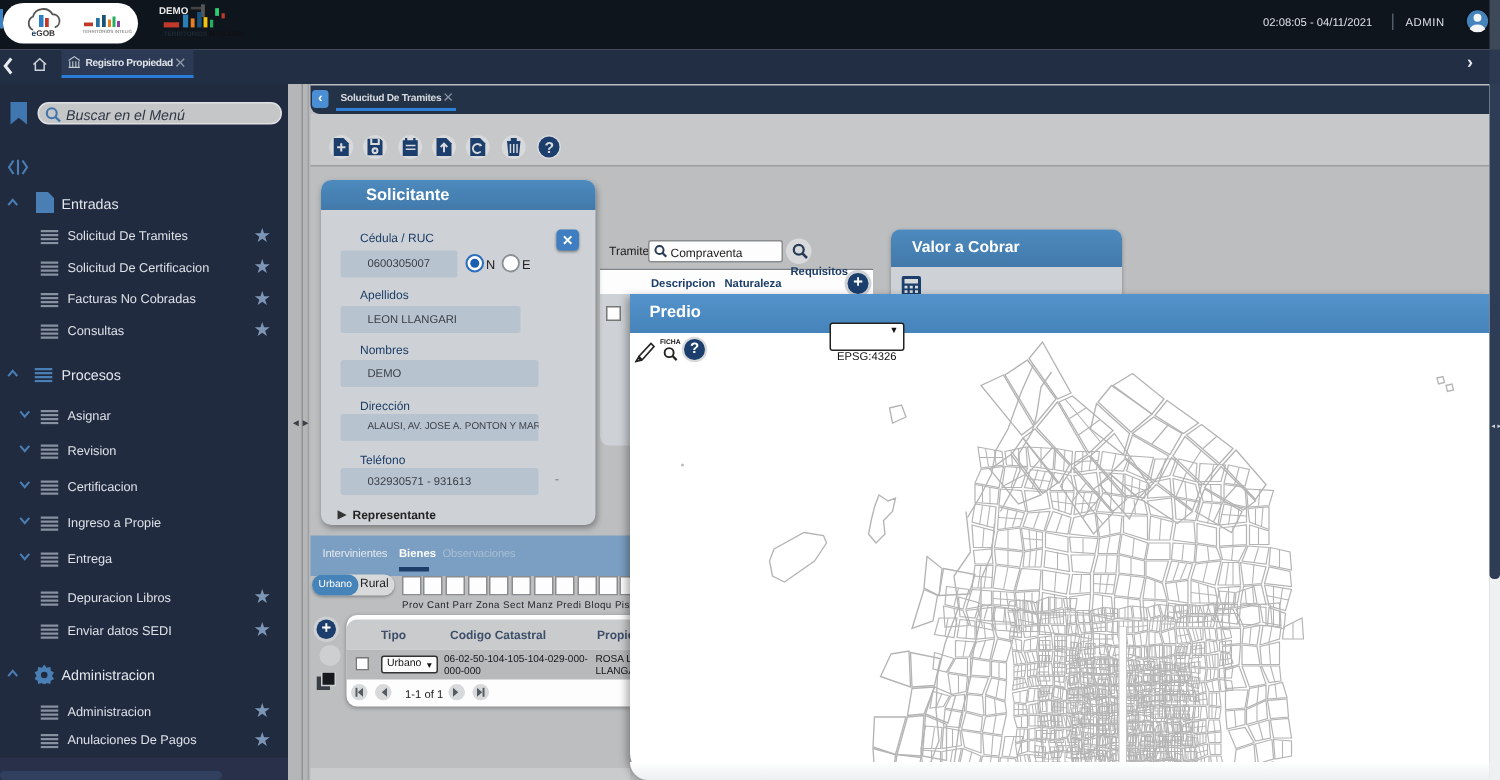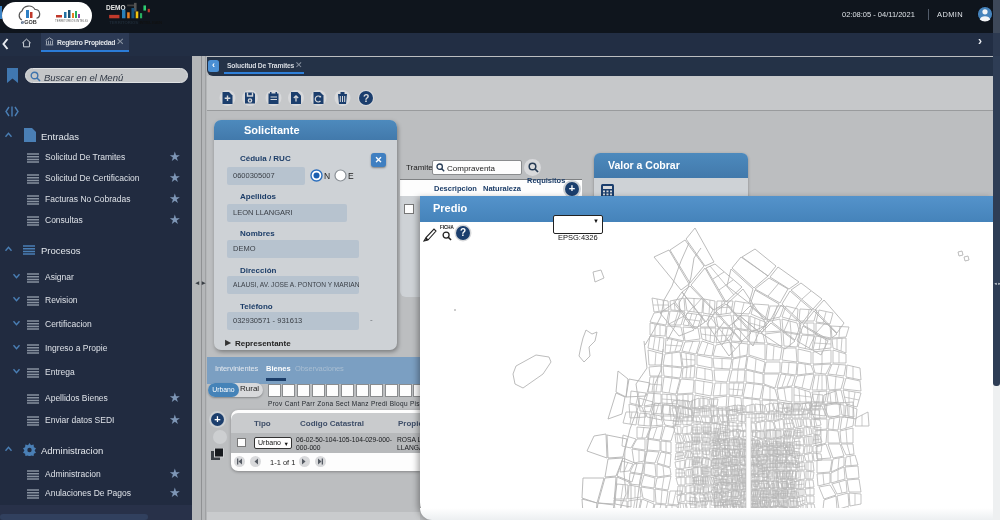--- a/index.html
+++ b/index.html
@@ -1,19 +1,19 @@
 <!DOCTYPE html>
 <html><head><meta charset="utf-8">
 <style>
 *{margin:0;padding:0;box-sizing:border-box;font-family:"Liberation Sans",sans-serif}
 body{width:1000px;height:520px;overflow:hidden;position:relative;background:#bcbec0}
 .abs{position:absolute}
 .pnl-hdr{background:linear-gradient(#4d8abd,#4279ab);color:#fff;font-weight:bold}
-.inp{background:#b7c3cf;color:#3a3f46;font-size:7.5px;line-height:18px;padding-left:6px;border-radius:2px;white-space:nowrap;overflow:hidden}
-.lbl{color:#1c3d68;font-weight:bold;font-size:8px}
+.inp{background:#b7c3cf;color:#3a3f46;font-size:7.5px;line-height:18px;padding-left:18px;border-radius:2px;white-space:nowrap;overflow:hidden}
+.lbl{color:#1c3d68;font-weight:normal;font-size:8px}
 .star{color:#7e96b6;font-size:13px}
 .mrow{position:absolute;color:#dde1e7;font-size:8.5px;white-space:nowrap}
 .msec{position:absolute;color:#e3e7ec;font-size:9.5px;white-space:nowrap}
 </style></head>
 <body>
 
 <div class="abs" style="left:0;top:0;width:1000px;height:33px;background:#0f151d"></div>
 <div class="abs" style="left:0;top:6px;width:2px;height:13px;background:#3b82c4"></div>
 <div class="abs" style="left:2px;top:2px;width:90px;height:27px;background:#fff;border-radius:13.5px"></div>
 
@@ -153,21 +153,21 @@
 <svg class="abs" style="left:12px;top:368px" width="9" height="6" viewBox="0 0 10 7">
     <path d="M1.5 1.5 L5 5.5 L8.5 1.5" stroke="#4a7fb5" stroke-width="1.6" fill="none"></path>
   </svg>
 <svg class="abs" style="left:27px;top:368px" width="12" height="10" viewBox="0 0 12 10">
     <path d="M0 1 H12 M0 3.7 H12 M0 6.4 H12 M0 9.1 H12" stroke="#87919f" stroke-width="1.5"></path>
   </svg>
 <div class="mrow" style="left:45px;top:367px">Entrega</div>
 <svg class="abs" style="left:27px;top:394px" width="12" height="10" viewBox="0 0 12 10">
     <path d="M0 1 H12 M0 3.7 H12 M0 6.4 H12 M0 9.1 H12" stroke="#87919f" stroke-width="1.5"></path>
   </svg>
-<div class="mrow" style="left:45px;top:393px">Apellidos Bienes</div>
+<div class="mrow" style="left:45px;top:393px">Depuracion Libros</div>
 <div class="abs star" style="left:169px;top:390px">★</div>
 <svg class="abs" style="left:27px;top:416px" width="12" height="10" viewBox="0 0 12 10">
     <path d="M0 1 H12 M0 3.7 H12 M0 6.4 H12 M0 9.1 H12" stroke="#87919f" stroke-width="1.5"></path>
   </svg>
 <div class="mrow" style="left:45px;top:415px">Enviar datos SEDI</div>
 <div class="abs star" style="left:169px;top:412px">★</div>
 <svg class="abs" style="left:4px;top:446px" width="9" height="6" viewBox="0 0 10 7">
     <path d="M1.5 5.5 L5 1.5 L8.5 5.5" stroke="#4a7fb5" stroke-width="1.6" fill="none"></path>
   </svg>
 <svg class="abs" style="left:23px;top:443px" width="13" height="13" viewBox="0 0 13 13">

